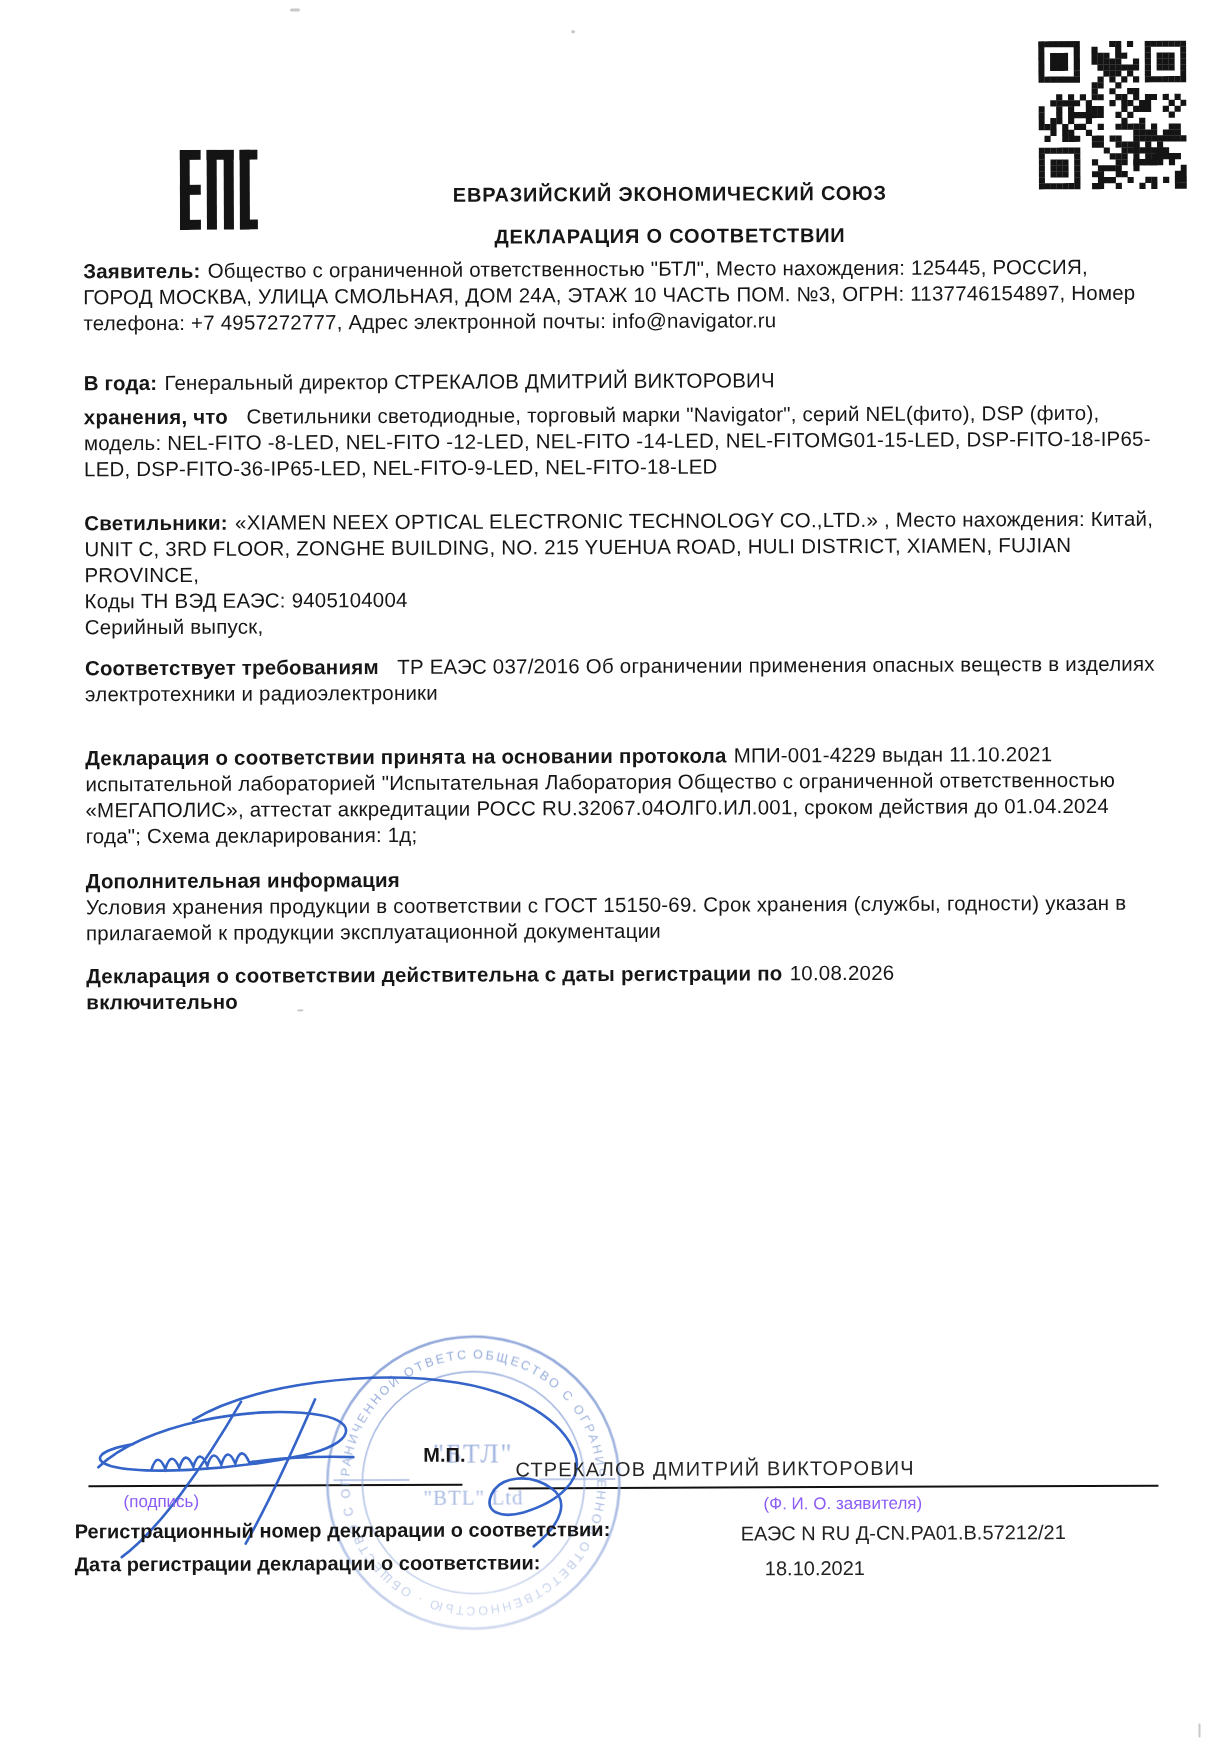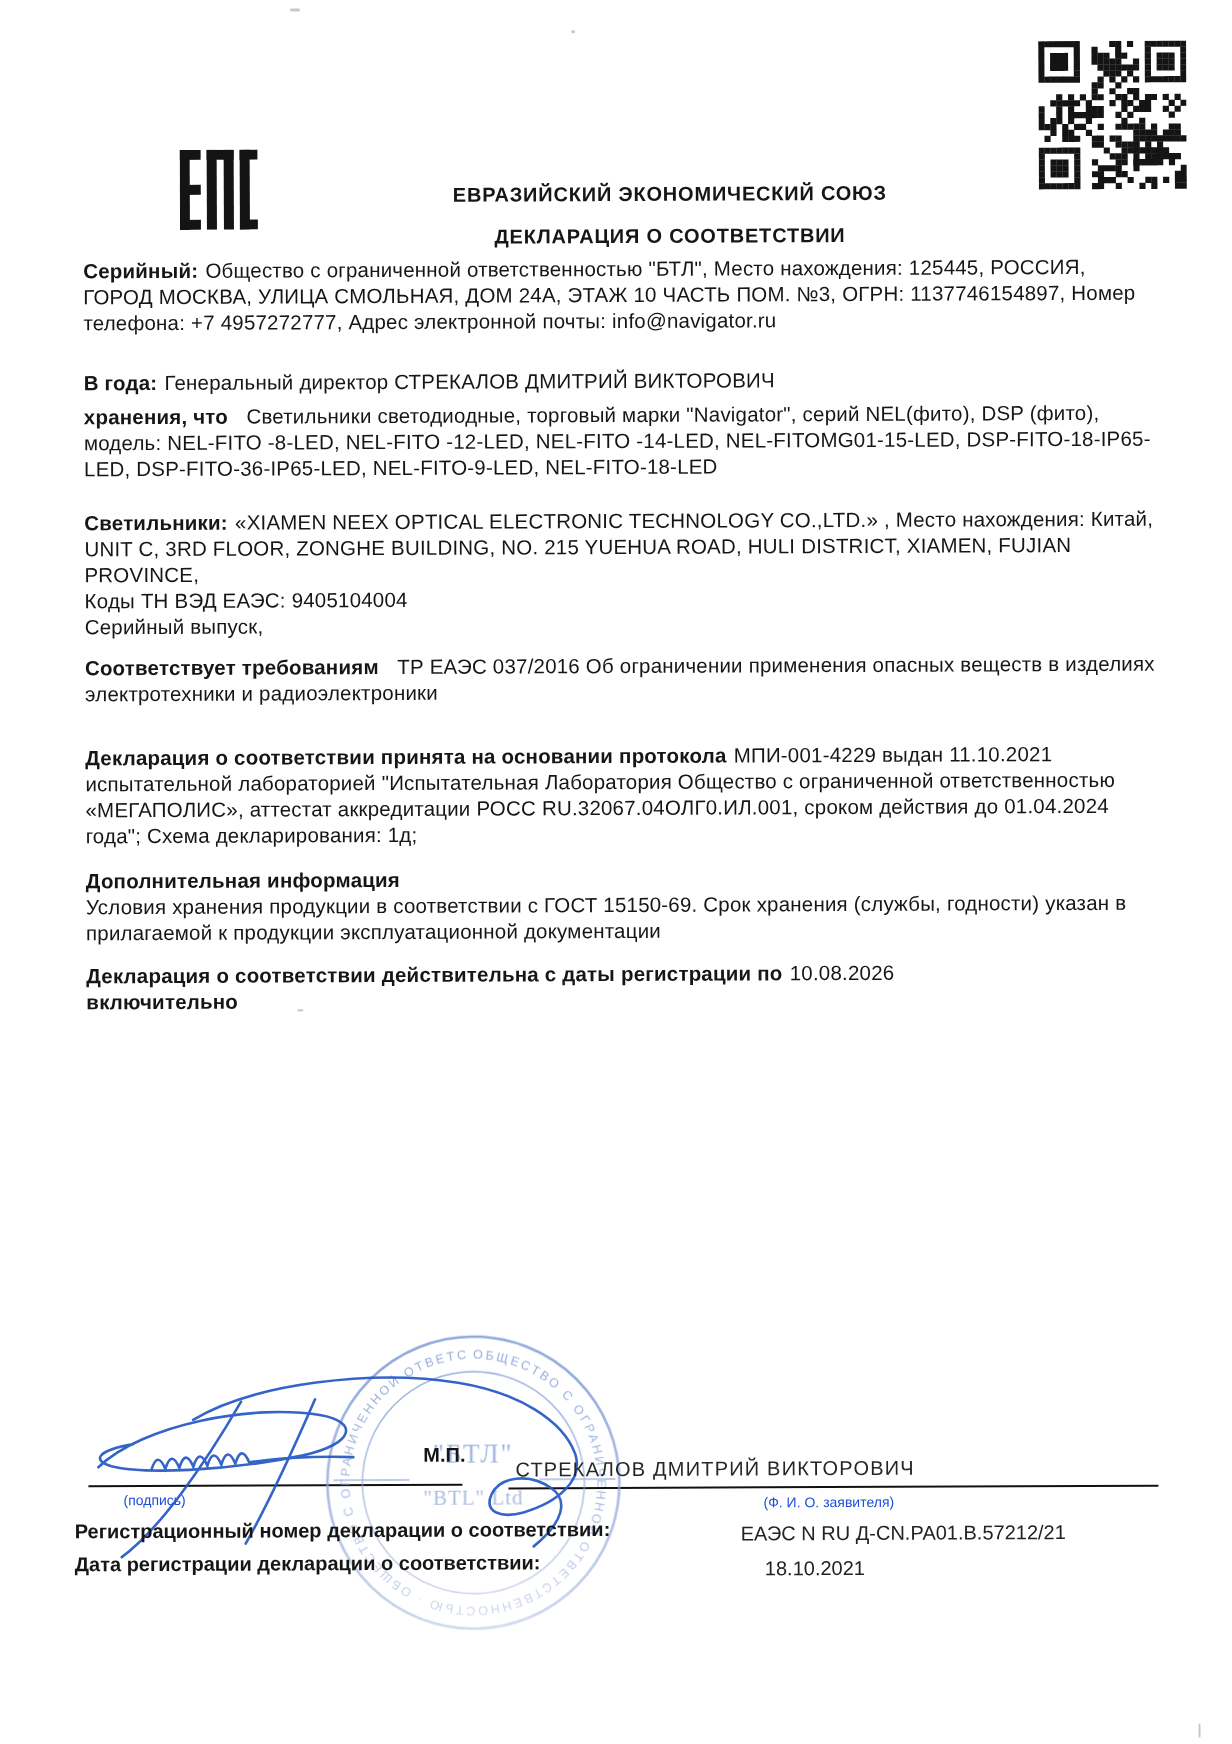--- a/index.html
+++ b/index.html
@@ -11,21 +11,21 @@
   .title{font-weight:bold;font-size:20px;letter-spacing:.8px;white-space:nowrap;}
   .title+.title{margin-top:19px;}
   .sec{left:85px;width:1072px;font-size:20.5px;line-height:26px;letter-spacing:.2px;}
   .lbl{font-weight:bold;margin-right:.35em;}
   .lbl-wide{font-weight:bold;margin-right:.9em;}
   .blk{display:block;}
   .b{font-weight:bold;}
   .footer-lbl{font-weight:bold;font-size:20px;white-space:nowrap;}
   .footer-val{font-size:20px;white-space:nowrap;color:#222;}
   .hline{background:#111;height:2px;}
-  .cap{font-size:14px;color:#1d4ed8;}
+  .cap{font-size:17px;color:#8b5cf6;}
   .name{font-size:20px;letter-spacing:1.2px;white-space:nowrap;color:#262626;}
   .mp{font-weight:bold;font-size:20px;}
   .speck{position:absolute;background:#9a9a9a;border-radius:2px;opacity:.55;}
   svg{display:block;}
 </style>
 </head>
 <body>
 
 <div class="page">
   <div class="inner">
@@ -358,21 +358,21 @@
         <rect x="112.48" y="118.40" width="6.17" height="6.17" fill="#141414"></rect>
         <rect x="118.40" y="118.40" width="6.17" height="6.17" fill="#141414"></rect>
       </svg>
 
     <div class="abs titles">
       <div class="title">ЕВРАЗИЙСКИЙ ЭКОНОМИЧЕСКИЙ СОЮЗ</div>
       <div class="title">ДЕКЛАРАЦИЯ О СООТВЕТСТВИИ</div>
     </div>
 
     <div class="abs sec" style="top:256px;">
-      <span class="lbl">Серийный:</span><span>Общество с ограниченной ответственностью "БТЛ", Место нахождения: 125445, РОССИЯ, ГОРОД МОСКВА, УЛИЦА СМОЛЬНАЯ, ДОМ 24А, ЭТАЖ 10 ЧАСТЬ ПОМ. №3, ОГРН: 1137746154897, Номер телефона: +7 4957272777, Адрес электронной почты: info@navigator.ru</span>
+      <span class="lbl">Заявитель:</span><span>Общество с ограниченной ответственностью "БТЛ", Место нахождения: 125445, РОССИЯ, ГОРОД МОСКВА, УЛИЦА СМОЛЬНАЯ, ДОМ 24А, ЭТАЖ 10 ЧАСТЬ ПОМ. №3, ОГРН: 1137746154897, Номер телефона: +7 4957272777, Адрес электронной почты: info@navigator.ru</span>
     </div>
 
     <div class="abs sec" style="top:368px;">
       <span class="lbl">В года:</span><span>Генеральный директор СТРЕКАЛОВ ДМИТРИЙ ВИКТОРОВИЧ</span>
     </div>
 
     <div class="abs sec" style="top:402px;">
       <span class="lbl-wide">хранения, что</span><span>Светильники светодиодные, торговый марки "Navigator", серий NEL(фито), DSP (фито), модель: NEL-FITO -8-LED, NEL-FITO -12-LED, NEL-FITO -14-LED, NEL-FITOMG01-15-LED, DSP-FITO-18-IP65-LED, DSP-FITO-36-IP65-LED, NEL-FITO-9-LED, NEL-FITO-18-LED</span>
     </div>
 

